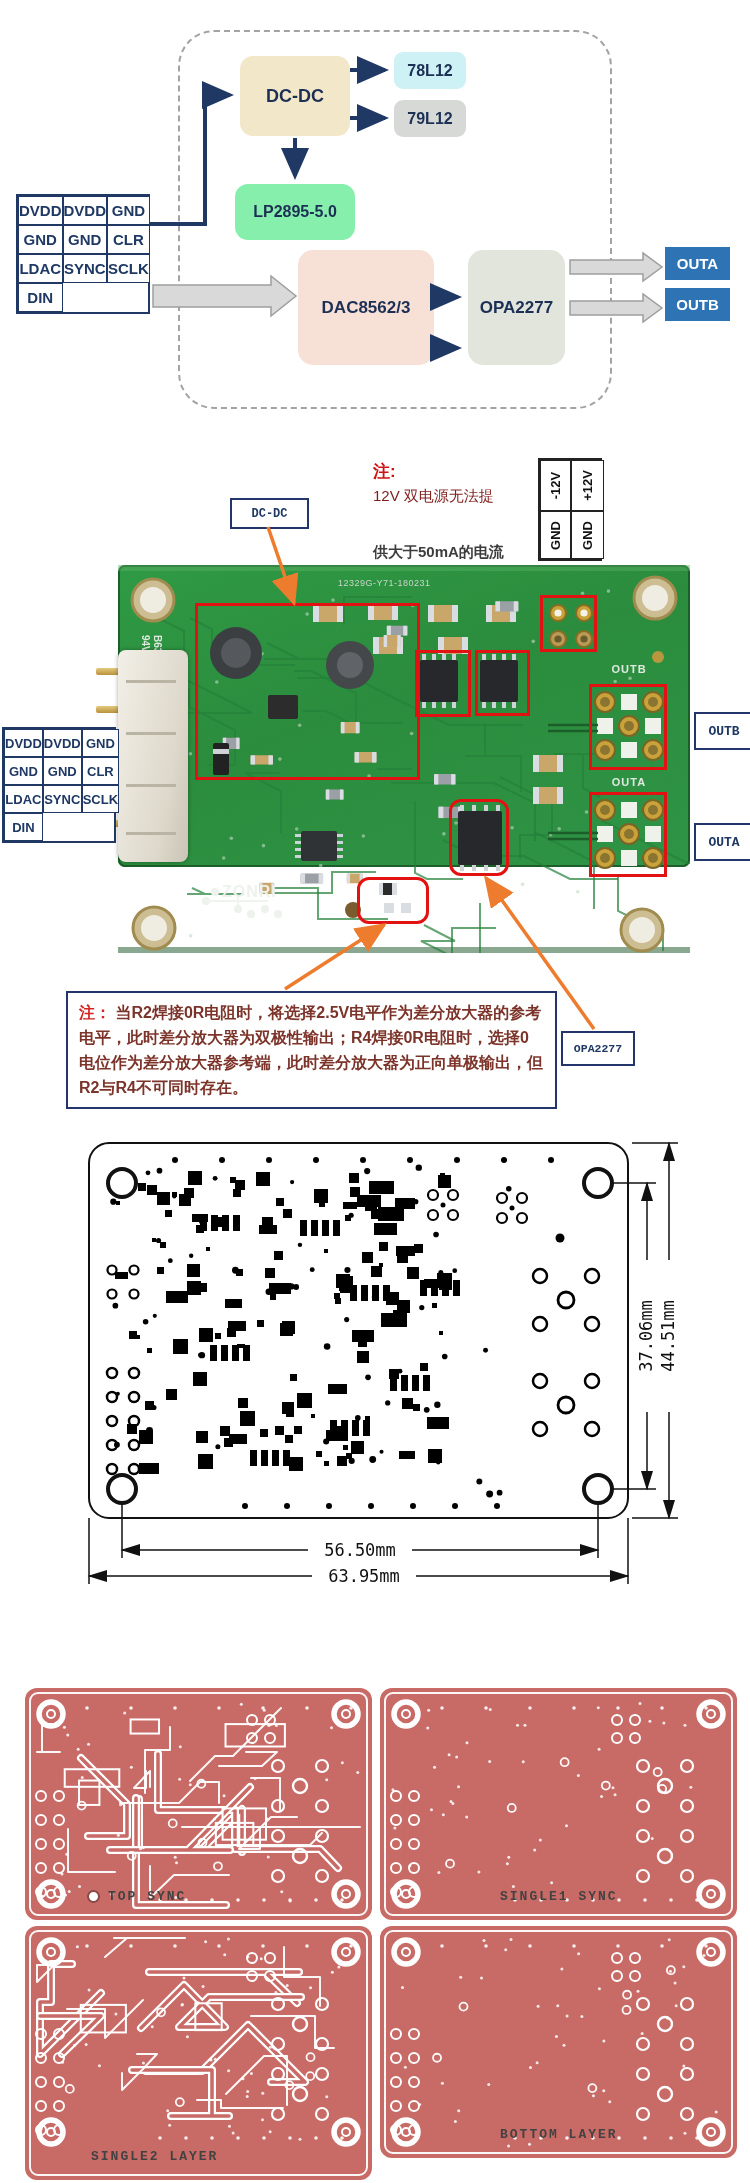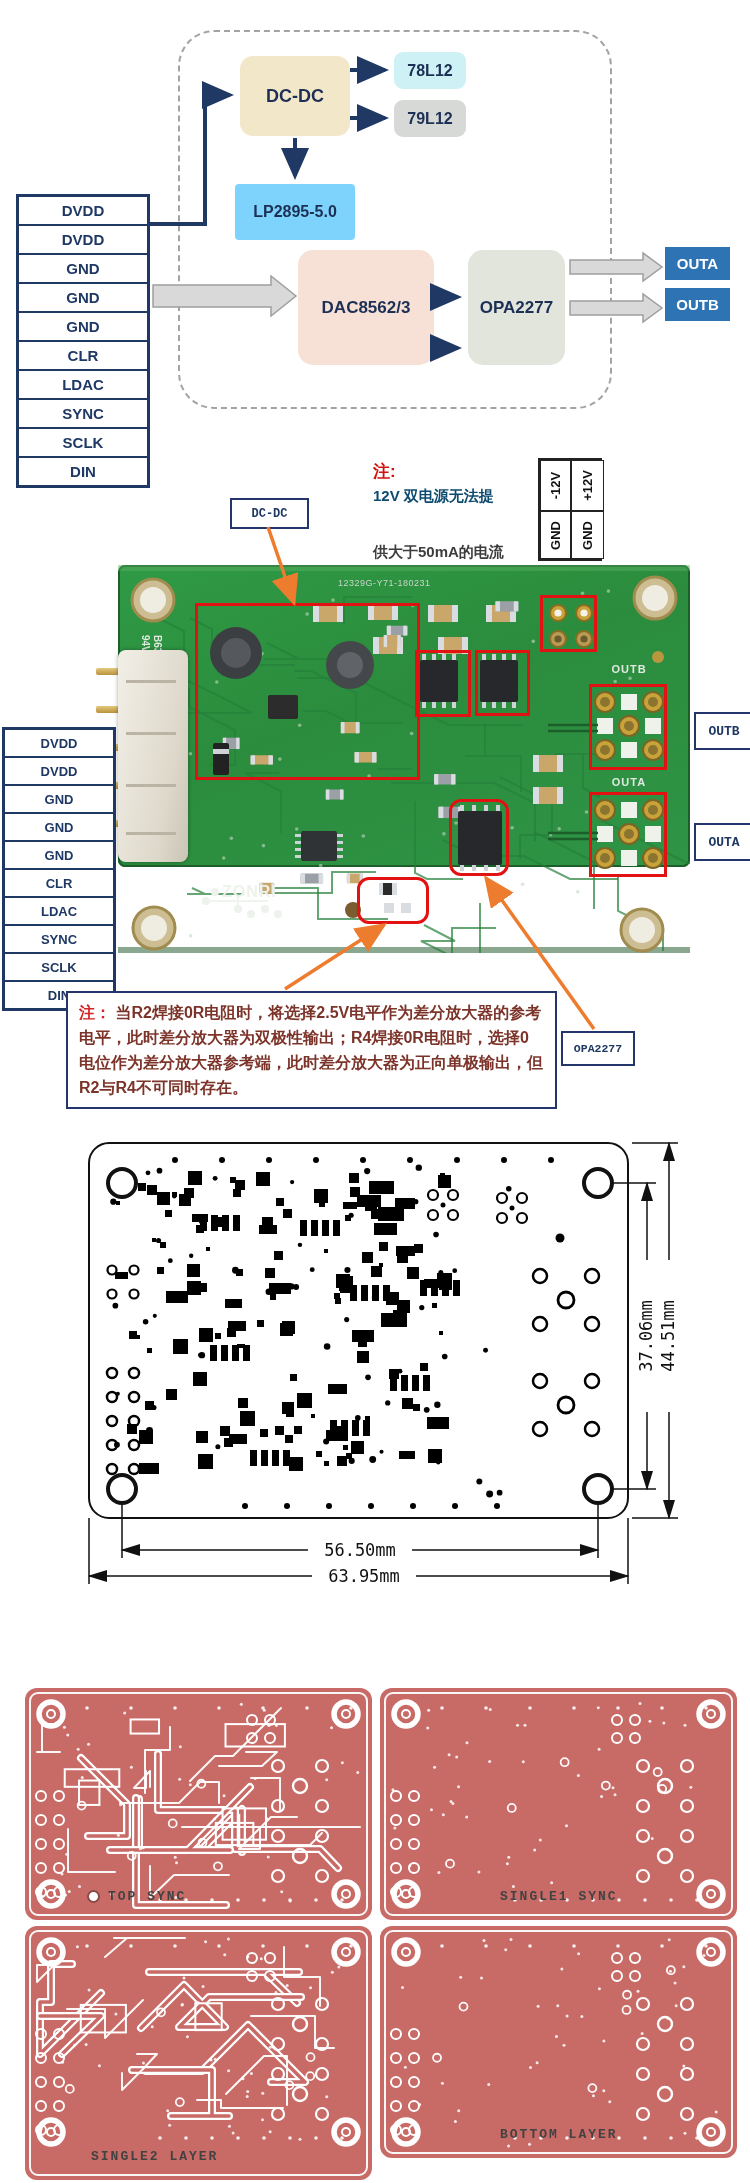--- a/index.html
+++ b/index.html
@@ -5,21 +5,21 @@
   html,body{margin:0;padding:0;background:#fff;}
   #page{position:relative;width:750px;height:2183px;background:#fff;overflow:hidden;
         font-family:"Liberation Sans",sans-serif;}
   .abs{position:absolute;}
   
   .dashedbox{border:2px dashed #a3a3a3;border-radius:36px;}
   .blk{position:absolute;display:flex;align-items:center;justify-content:center;
        color:#1c2f54;font-weight:700;}
   .outblk{position:absolute;display:flex;align-items:center;justify-content:center;
           background:#2e74b5;color:#fff;font-weight:bold;font-size:15px;}
-  .ptable{display:grid;grid-template-columns:1fr;border:2px solid #1f3864;background:#fff;}
+  .ptable{display:grid;grid-template-columns:1fr 1fr 1fr;border:2px solid #1f3864;background:#fff;}
   .ptable>div{border:1px solid #1f3864;display:flex;align-items:center;justify-content:center;
        font-weight:bold;color:#1f3864;background:#fff;}
   
   .callout{border:2px solid #24356b;background:#fff;color:#1f3864;
        font-family:"Liberation Mono",monospace;font-weight:bold;
        display:flex;align-items:center;justify-content:center;}
   .redbox{border:3px solid #e31212;}
   .btable{display:grid;grid-template-columns:1fr 1fr;border:2px solid #222;background:#fff;}
   .btable>div{border:1px solid #222;display:flex;align-items:center;justify-content:center;
        font-weight:bold;color:#111;background:#fff;}
@@ -57,21 +57,21 @@
     <div style="height:27px;font-size:15px;">CLR</div>
     <div style="height:27px;font-size:15px;">LDAC</div>
     <div style="height:27px;font-size:15px;">SYNC</div>
     <div style="height:27px;font-size:15px;">SCLK</div>
     <div style="height:27px;font-size:15px;">DIN</div>
   </div>
 
   <div class="blk" style="left:240px;top:56px;width:110px;height:80px;background:#f2e7c9;border-radius:13px;font-size:18px;">DC-DC</div>
   <div class="blk" style="left:394px;top:52px;width:72px;height:37px;background:#cdf1f4;border-radius:9px;font-size:16px;">78L12</div>
   <div class="blk" style="left:394px;top:100px;width:72px;height:37px;background:#d6d9d6;border-radius:9px;font-size:16px;">79L12</div>
-  <div class="blk" style="left:235px;top:184px;width:120px;height:56px;background:#7dd3fc;border-radius:4px;font-size:16px;">LP2895-5.0</div>
+  <div class="blk" style="left:235px;top:184px;width:120px;height:56px;background:#86efac;border-radius:13px;font-size:16px;">LP2895-5.0</div>
   <div class="blk" style="left:298px;top:250px;width:136px;height:115px;background:#f7e1d7;border-radius:15px;font-size:17px;">DAC8562/3</div>
   <div class="blk" style="left:468px;top:250px;width:97px;height:115px;background:#e1e5dc;border-radius:15px;font-size:17px;">OPA2277</div>
   <div class="outblk" style="left:665px;top:247px;width:65px;height:33px;">OUTA</div>
   <div class="outblk" style="left:665px;top:288px;width:65px;height:33px;">OUTB</div>
 
   <svg class="abs" style="left:0;top:0;" width="750" height="440" viewBox="0 0 750 440">
     <defs>
       <marker id="navyArr" markerWidth="9" markerHeight="9" refX="7" refY="3.5" orient="auto">
         <path d="M0,0 L8,3.5 L0,7 Z" fill="#1f3864"></path>
       </marker>
@@ -86,21 +86,21 @@
     <line x1="436" y1="297" x2="458" y2="297" stroke="#1f3864" stroke-width="4" marker-end="url(#navyArr)"></line>
     <line x1="436" y1="348" x2="458" y2="348" stroke="#1f3864" stroke-width="4" marker-end="url(#navyArr)"></line>
     <polygon points="153,285 271,285 271,276 296,296 271,316 271,307 153,307" fill="#d9d9d9" stroke="#9e9e9e" stroke-width="1.5"></polygon>
     <polygon points="570,260 643,260 643,253 662,267 643,281 643,274 570,274" fill="#d9d9d9" stroke="#9e9e9e" stroke-width="1.5"></polygon>
     <polygon points="570,301 643,301 643,294 662,308 643,322 643,315 570,315" fill="#d9d9d9" stroke="#9e9e9e" stroke-width="1.5"></polygon>
   </svg>
 
   <div class="abs callout" style="left:230px;top:498px;width:75px;height:27px;font-size:12px;">DC-DC</div>
 
   <div class="abs" style="left:373px;top:460px;font-size:17px;font-weight:bold;color:#cf1212;">注:</div>
-  <div class="abs" style="left:373px;top:487px;font-size:15px;font-weight:700;color:#0c4a6e;text-align:center;">12V 双电源无法提</div>
+  <div class="abs" style="left:373px;top:487px;font-size:15px;font-weight:400;color:#7f1d1d;text-align:center;">12V 双电源无法提</div>
   <div class="abs" style="left:373px;top:515px;font-size:15px;font-weight:600;color:#3d3d3d;margin-top:28px;">供大于50mA的电流</div>
 
   <div class="abs btable" style="left:538px;top:458px;width:60px;">
     <div style="height:49px;">
         <span class="vtext">-12V</span>
       </div>
     <div style="height:49px;">
         <span class="vtext">+12V</span>
       </div>
     <div style="height:46px;">

